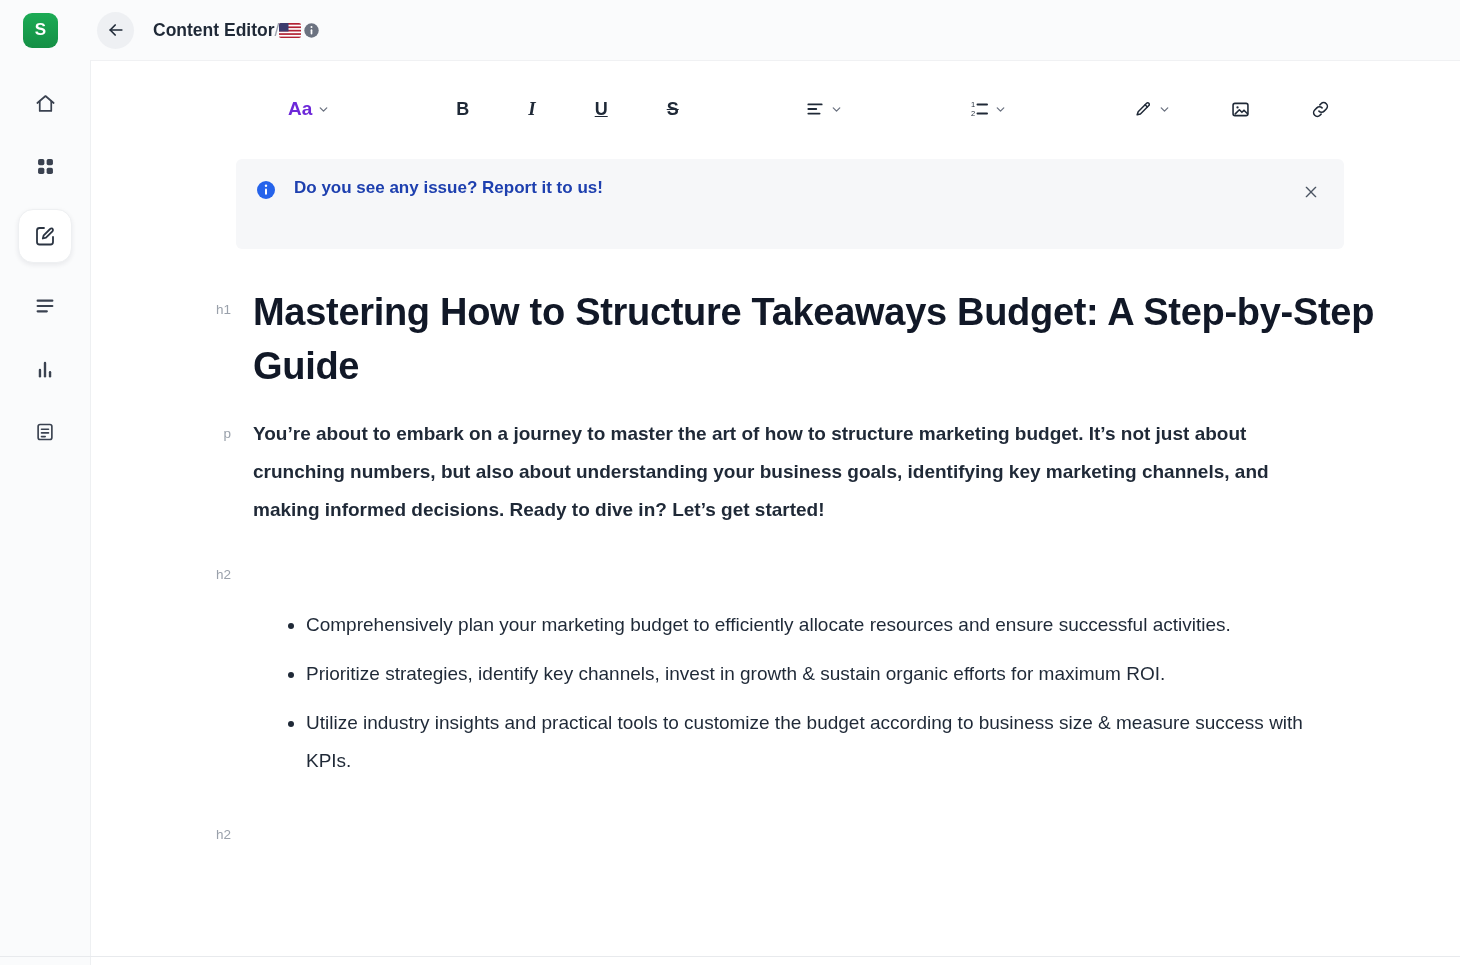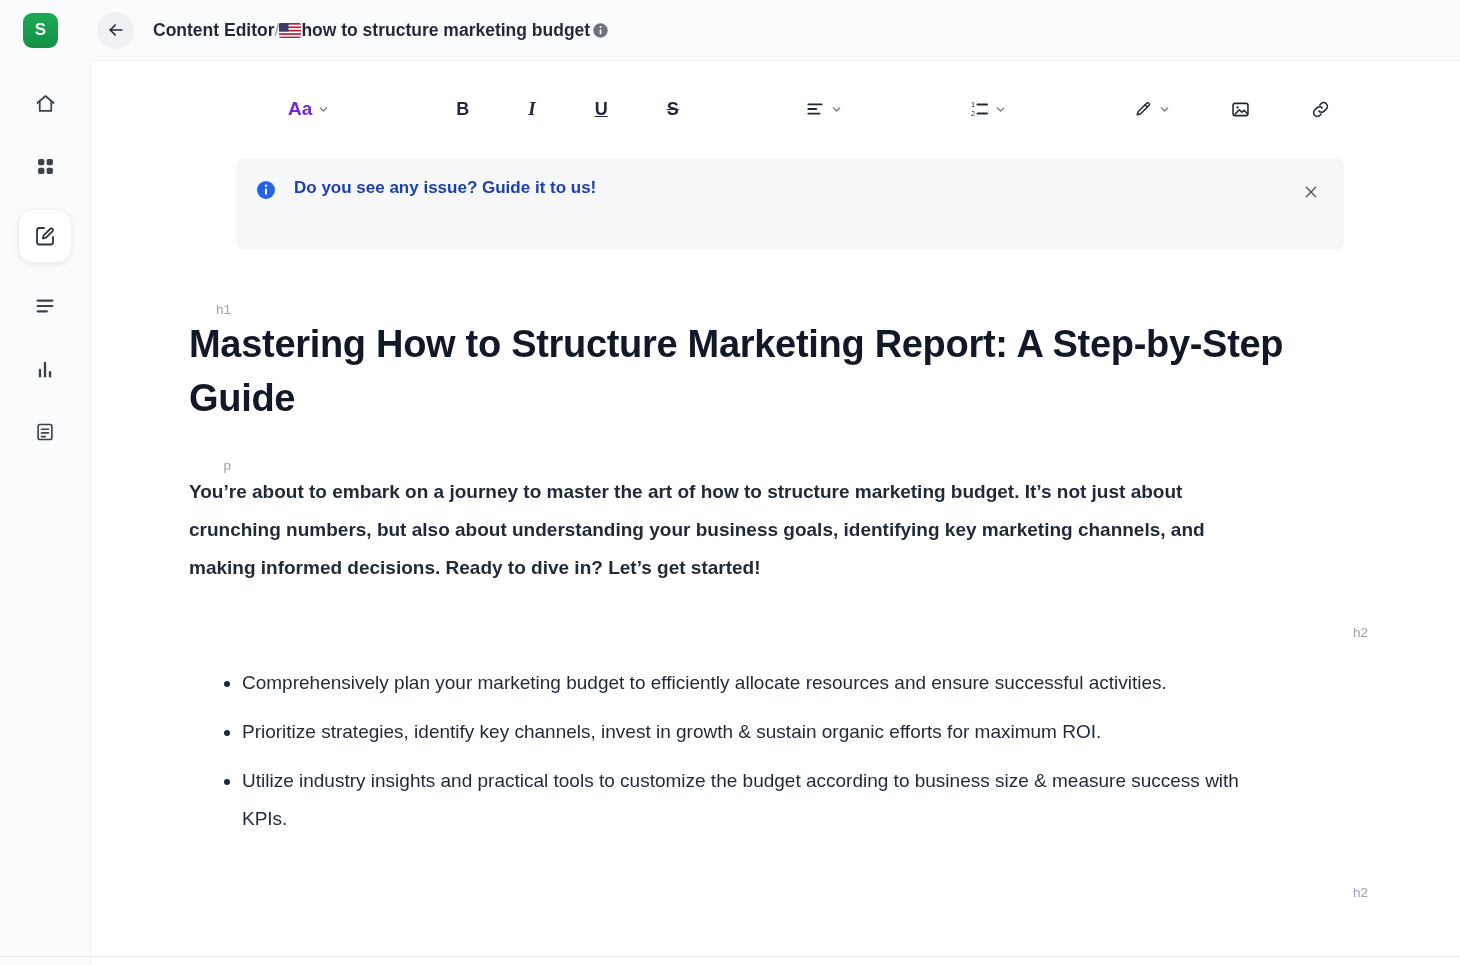--- a/index.html
+++ b/index.html
@@ -90,21 +90,21 @@
   .banner-title { color:#1e40af; font-weight:700; font-size:17px; line-height:24px; }
   .banner-sub { color:#374151; font-size:16.5px; line-height:24px; margin-top:9px; }
   .banner-close {
     position:absolute; right:20px; top:20px; width:26px; height:26px;
     background:none; border:none; cursor:pointer;
     display:flex; align-items:center; justify-content:center;
   }
 
   
   .doc { padding:36px 70px 0 98px; }
-  .block { display:flex; align-items:flex-start;flex-direction:column; }
+  .block { display:flex; align-items:flex-start; }
   .marker {
     width:42px; min-width:42px; margin-right:22px; text-align:right;
     color:#9aa1ab; font-size:13.5px; font-weight:400;
   }
   .doc-h1 { font-size:38px; line-height:54px; font-weight:700; color:#111827; letter-spacing:-.3px; }
   .m-h1 { padding-top:17px; }
   .doc-p { font-size:19px; line-height:38px; color:#1f2937; max-width:1080px;font-weight:bold; }
   .m-p  { padding-top:11px; }
   .doc-h2 { font-size:28px; line-height:36px; font-weight:700; color:#111827; }
   .m-h2 { padding-top:10px; }
@@ -140,21 +140,20 @@
     <span class="flag">
       <svg width="22" height="15" viewBox="0 0 22 15">
         <rect width="22" height="15" fill="#b22234"></rect>
         <rect y="1.7" width="22" height="1.7" fill="#fff"></rect>
         <rect y="5.1" width="22" height="1.7" fill="#fff"></rect>
         <rect y="8.5" width="22" height="1.7" fill="#fff"></rect>
         <rect y="11.9" width="22" height="1.7" fill="#fff"></rect>
         <rect width="9.5" height="8.5" fill="#3c3b6e"></rect>
       </svg>
     </span>
-    <span class="crumb-title">how to structure marketing budget</span>
     <span class="info-dot">
       <svg width="17" height="17" viewBox="0 0 20 20">
         <circle cx="10" cy="10" r="8.5" fill="#6b7280"></circle>
         <rect x="9" y="8.6" width="2" height="6" rx="1" fill="#fff"></rect>
         <circle cx="10" cy="5.9" r="1.15" fill="#fff"></circle>
       </svg>
     </span>
   </nav>
 </header>
 
@@ -342,36 +341,36 @@
   </div>
 
   <div class="banner">
     <span class="banner-info">
       <svg width="20" height="20" viewBox="0 0 20 20">
         <circle cx="10" cy="10" r="9" fill="#2563eb"></circle>
         <rect x="9" y="8.5" width="2" height="6.2" rx="1" fill="#fff"></rect>
         <circle cx="10" cy="5.7" r="1.2" fill="#fff"></circle>
       </svg>
     </span>
-    <div class="banner-title">Do you see any issue? Guide it to us!</div>
+    <div class="banner-title">Do you see any issue? Report it to us!</div>
     <button class="banner-close">
       <span>
         <svg width="16" height="16" viewBox="0 0 24 24" fill="none" stroke="#4b5563" stroke-width="2" stroke-linecap="round">
           <path d="M5 5 L19 19"></path>
             <path d="M19 5 L5 19"></path>
         </svg>
       </span>
     </button>
   </div>
 
   <article class="doc">
 
     <div class="block b-h1">
       <span class="marker m-h1">h1</span>
-      <h1 class="doc-h1">Mastering How to Structure Marketing Report: A Step-by-Step Guide</h1>
+      <h1 class="doc-h1">Mastering How to Structure Takeaways Budget: A Step-by-Step Guide</h1>
     </div>
 
     <div class="block b-p">
       <span class="marker m-p">p</span>
       <p class="doc-p">You’re about to embark on a journey to master the art of how to structure marketing budget. It’s not just about crunching numbers, but also about understanding your business goals, identifying key marketing channels, and making informed decisions. Ready to dive in? Let’s get started!</p>
     </div>
 
     <div class="block b-h2">
       <span class="marker m-h2">h2</span>
     </div>

